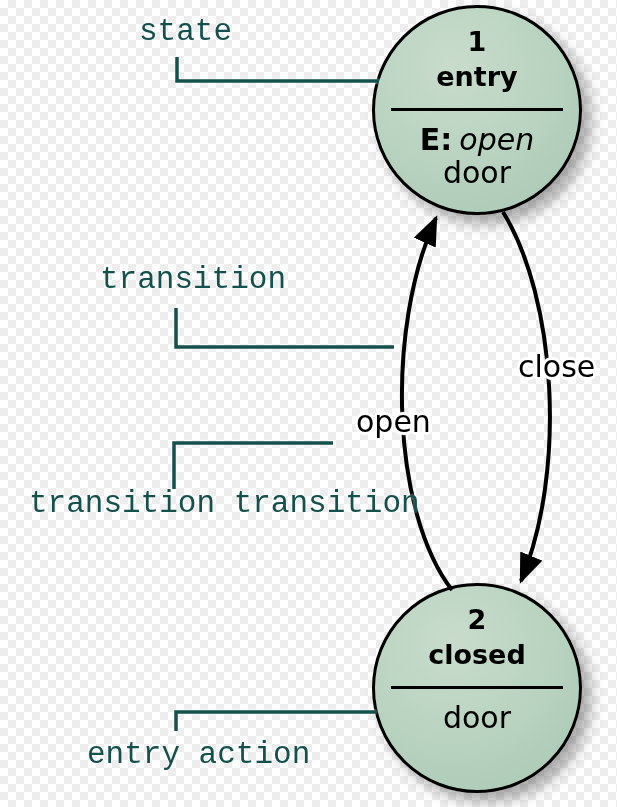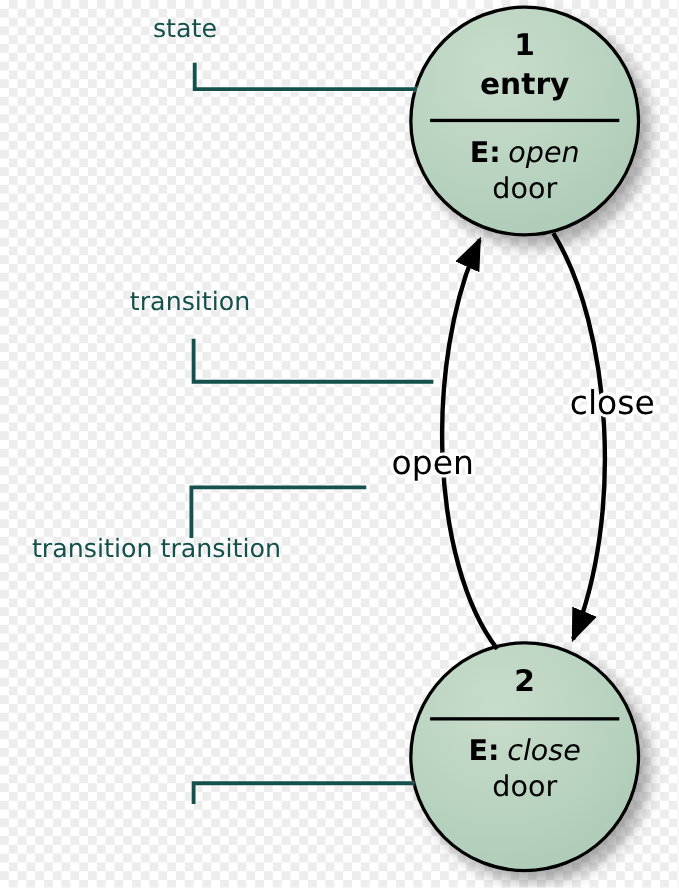--- a/index.html
+++ b/index.html
@@ -26,67 +26,68 @@
     box-shadow:9px 9px 14px rgba(70,70,70,0.45);
     z-index:2;
     text-align:center;
     color:#000;
   }
   .state-top{left:372px;top:5px;}
   .state-bottom{left:372px;top:583px;}
   .state .num{margin-top:16px;font-size:27px;font-weight:bold;line-height:36px;}
   .state .name{font-size:27px;font-weight:bold;line-height:34px;}
   .state .divider{width:172px;height:3px;background:#000;margin:14px auto 12px auto;}
-  .state .entry{font-size:26px;line-height:33px;text-align:center;}
+  .state .entry{font-size:30px;line-height:33px;text-align:center;}
   .entry-prefix{font-weight:bold;}
   .entry-verb{font-style:italic;margin-left:7px;}
   .entry-line2{}
 
   
   .arc-label{
     position:absolute;z-index:4;
     font-size:30px;color:#000;line-height:1.1;
     text-shadow:
       -2px -2px 0 #fff, 2px -2px 0 #fff, -2px 2px 0 #fff, 2px 2px 0 #fff,
       0 -3px 0 #fff, 0 3px 0 #fff, -3px 0 0 #fff, 3px 0 0 #fff,
       0 0 4px #fff, 0 0 6px #fff;
   }
   .label-open{left:356px;top:405px;}
   .label-close{left:518px;top:350px;}
 
   
   .callout-label{
     position:absolute;z-index:4;
-    font-size:23px;line-height:1.15;
+    font-size:31px;line-height:1.15;
     color:#14504c;
     text-shadow:0 0 3px rgba(255,255,255,0.85);
     white-space:nowrap;
+    font-family:Liberation Mono, monospace;
   }
   .callout-state{left:139px;top:14px;}
-  .callout-transition{left:118px;top:262px;}
+  .callout-transition{left:100px;top:262px;}
   .callout-condition{left:29px;top:486px;}
   .callout-entry{left:87px;top:737px;}
 </style>
 </head>
 <body>
 
 <div class="canvas">
 
   <div class="state state-top">
     <div class="num">1</div>
     <div class="name">entry</div>
     <div class="divider"></div>
     <div class="entry"><span class="entry-prefix">E:</span><span class="entry-verb">open</span></div>
     <div class="entry entry-line2">door</div>
   </div>
 
   <div class="state state-bottom">
     <div class="num">2</div>
+    <div class="name">closed</div>
     <div class="divider"></div>
-    <div class="entry"><span class="entry-prefix">E:</span><span class="entry-verb">close</span></div>
     <div class="entry entry-line2">door</div>
   </div>
 
   <svg class="overlay" width="617" height="807" viewBox="0 0 617 807">
     <defs>
       <marker id="arrow" viewBox="0 0 10 8" refX="9" refY="4" markerWidth="7.5" markerHeight="6" orient="auto">
         <path d="M0,0 L10,4 L0,8 z" fill="#000"></path>
       </marker>
     </defs>
 
@@ -102,14 +103,15 @@
       <polyline points="376,712 176,712 176,731"></polyline>
     </g>
   </svg>
 
   <div class="arc-label label-open">open</div>
   <div class="arc-label label-close">close</div>
 
   <div class="callout-label callout-state">state</div>
   <div class="callout-label callout-transition">transition</div>
   <div class="callout-label callout-condition">transition transition</div>
+  <div class="callout-label callout-entry">entry action</div>
 
 </div>
 
 </body></html>

